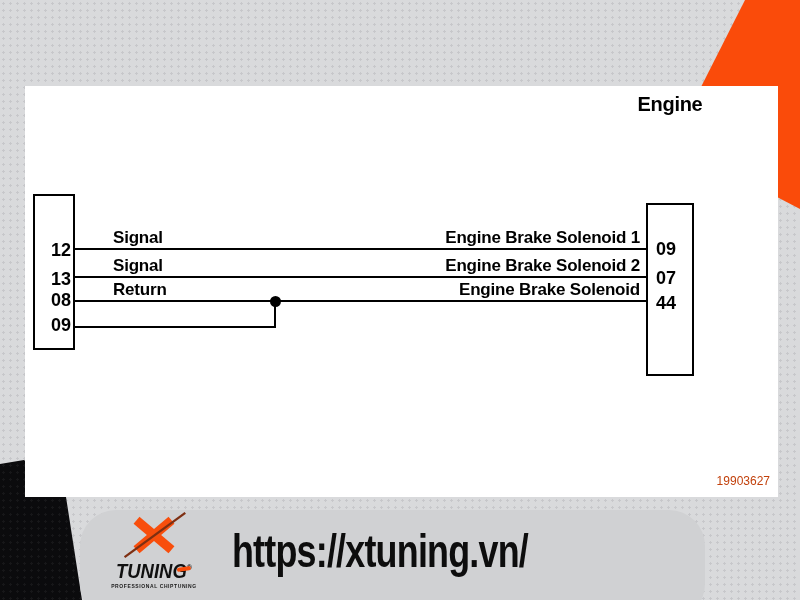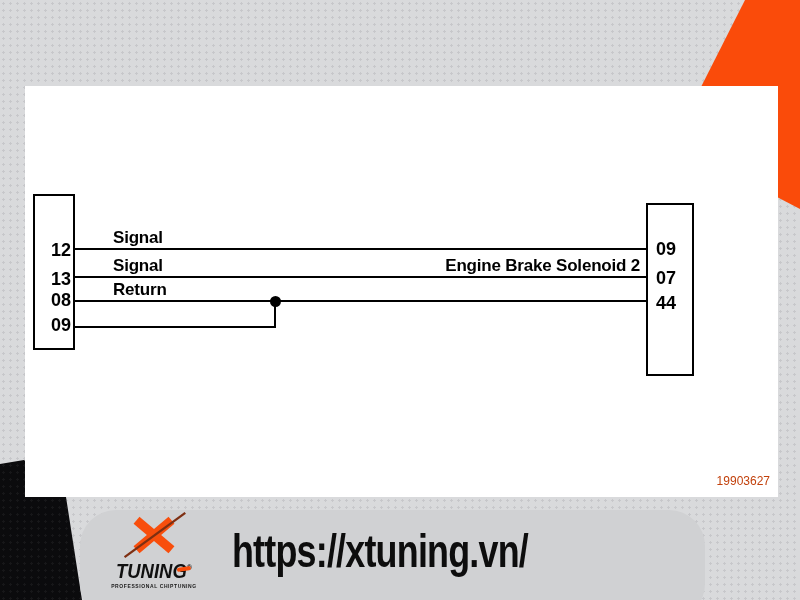--- a/index.html
+++ b/index.html
@@ -71,20 +71,21 @@
 <body>
 
 <div class="stage">
 
   <div class="orange-wedge"></div>
   <div class="black-wedge"></div>
 
   <div class="diagram">
 
     <div class="title-block">
+      <div>Engine</div>
     </div>
 
     <div class="conn-box box-left"></div>
     <div class="conn-box box-right"></div>
 
     <div class="pin pin-l" style="top:154px;">12</div>
     <div class="pin pin-l" style="top:183px;">13</div>
     <div class="pin pin-l" style="top:204px;">08</div>
     <div class="pin pin-l" style="top:229px;">09</div>
 
@@ -96,21 +97,23 @@
     <div class="wire" style="left:50px;top:190px;width:571px;"></div>
     <div class="wire" style="left:50px;top:214px;width:571px;"></div>
     <div class="wire" style="left:50px;top:240px;width:201px;"></div>
     <div class="wire-v" style="left:249px;top:214px;height:27px;"></div>
     <div class="dot" style="left:245px;top:210px;"></div>
 
     <div class="wlabel" style="left:88px;top:143px;">Signal</div>
     <div class="wlabel" style="left:88px;top:171px;">Signal</div>
     <div class="wlabel" style="left:88px;top:195px;">Return</div>
 
+    <div class="wlabel wlabel-r" style="left:315px;top:143px;width:300px;">Engine Brake Solenoid 1</div>
     <div class="wlabel wlabel-r" style="left:315px;top:171px;width:300px;">Engine Brake Solenoid 2</div>
+    <div class="wlabel wlabel-r" style="left:315px;top:195px;width:300px;">Engine Brake Solenoid</div>
 
     <div class="refnum">19903627</div>
   </div>
 
   <div class="banner">
 
     <div class="logo">
       <svg class="logo-x" width="68" height="46" viewBox="0 0 72 50">
         <line x1="17" y1="9" x2="55" y2="41" stroke="#f84e0c" stroke-width="10"></line>
         <line x1="55" y1="9" x2="17" y2="41" stroke="#f84e0c" stroke-width="10"></line>

